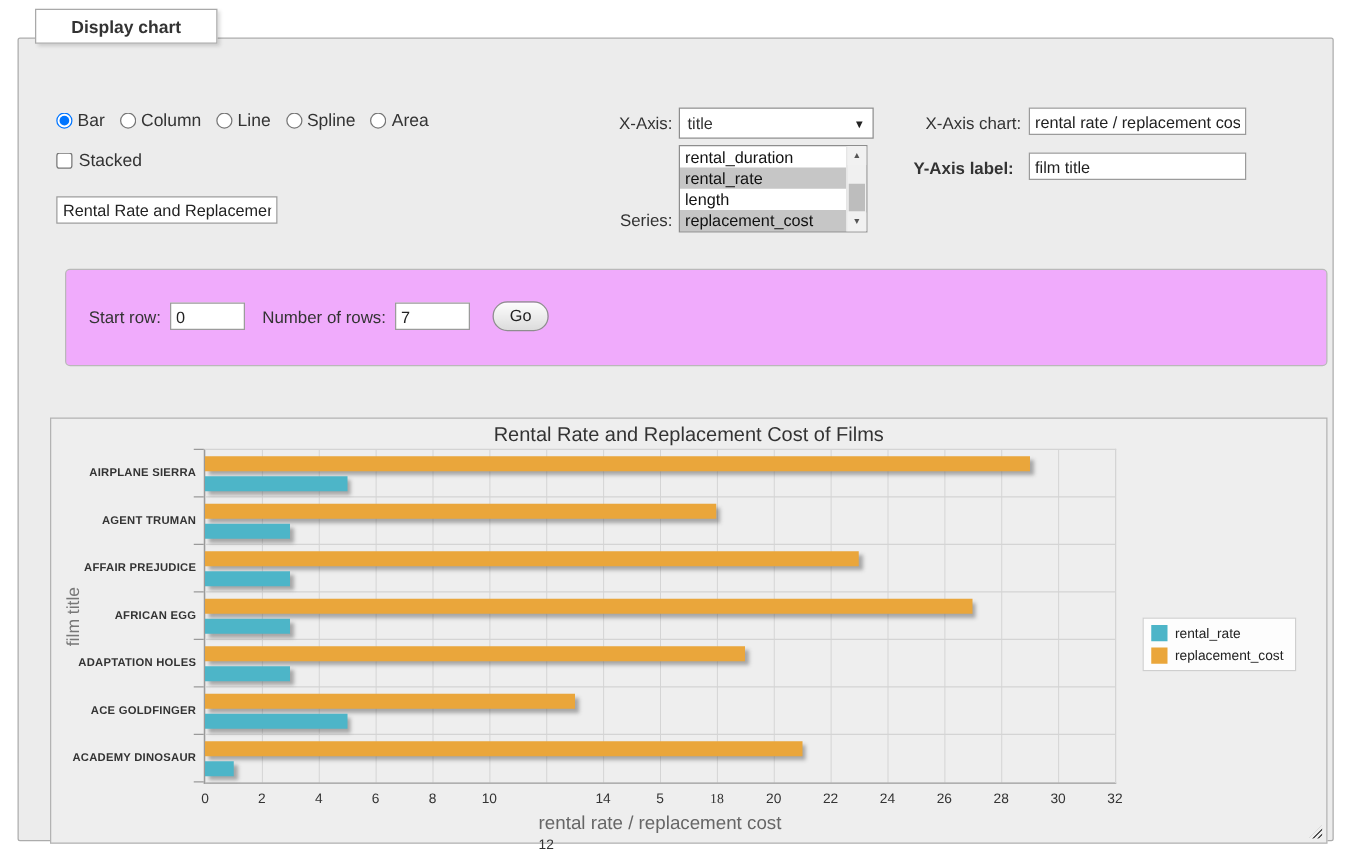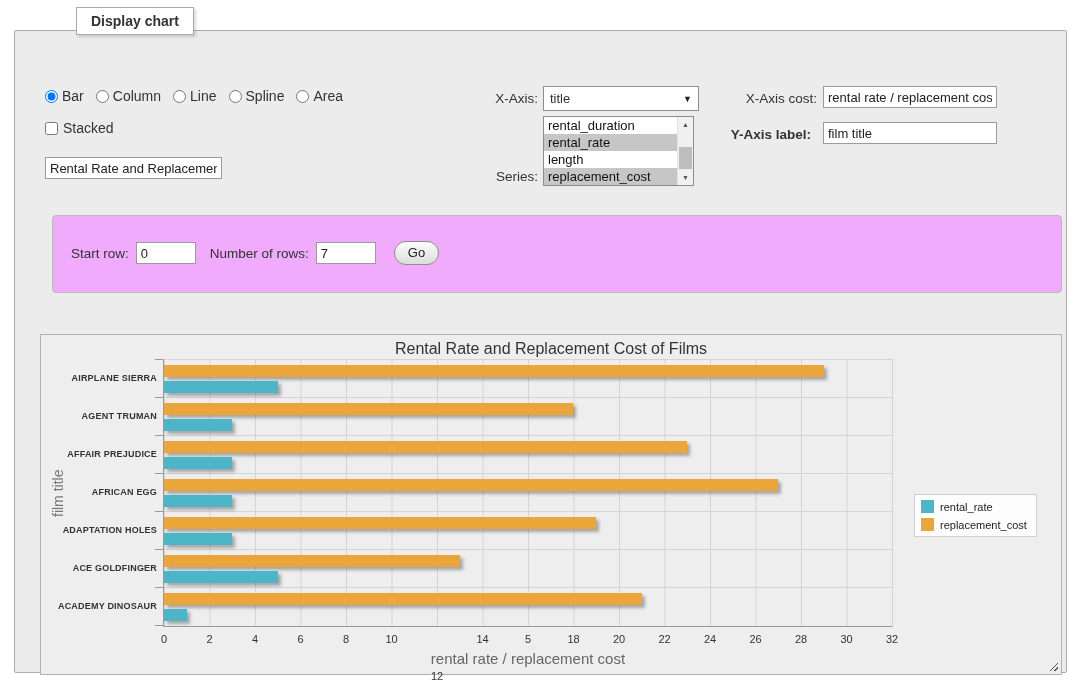--- a/index.html
+++ b/index.html
@@ -4,22 +4,22 @@
 <style>
   * { margin:0; padding:0; box-sizing:border-box; }
   html,body { background:#fff; }
   body { font-family:"Liberation Sans", sans-serif; color:#333; }
   #app { position:relative; width:1081px; height:681px; background:#fff; overflow:hidden; }
 
   
   .fieldset { position:absolute; left:14px; top:30px; width:1053px; height:643px;
               background:#ECECEC; border:1px solid #ACACAC; border-radius:2px; }
   .legend-box { position:absolute; left:28px; top:7px; background:#fff; border:1px solid #A9A9A9;
-                padding:5px 14px; font-size:14px; font-weight:bold; color:#333;
-                box-shadow:2px 2px 3px rgba(0,0,0,0.15); z-index:5;margin-left:48px; }
+                padding:5px 28px; font-size:14px; font-weight:bold; color:#333;
+                box-shadow:2px 2px 3px rgba(0,0,0,0.15); z-index:5; }
 
   
   .radio-row { position:absolute; left:30px; top:57px; display:flex; align-items:center; gap:12px;
                font-size:14px; }
   .radio-item { display:flex; align-items:center; gap:4px; cursor:default; }
   .checkbox-row { position:absolute; left:30px; top:89px; display:flex; align-items:center; gap:5px; font-size:14px; }
 
   input[type=text] { height:22px; border:1px solid #9B9B9B; background:#fff; font-family:"Liberation Sans",sans-serif;
                      font-size:13px; padding:1px 4px; color:#222; }
   .title-input { position:absolute; left:30px; top:126px; width:177px; white-space:nowrap; overflow:hidden; }
@@ -156,21 +156,21 @@
         </div>
       <div class="series-scrollbar">
         <div class="sb-btn">▲</div>
         <div class="sb-track">
           <div class="sb-thumb"></div>
         </div>
         <div class="sb-btn">▼</div>
       </div>
     </div>
 
-    <div class="form-label lab-xlabel">X-Axis cost:</div>
+    <div class="form-label lab-xlabel">X-Axis chart:</div>
     <input type="text" class="xlabel-input" value="rental rate / replacement cost" style="">
 
     <div class="form-label lab-ylabel">Y-Axis label:</div>
     <input type="text" class="ylabel-input" value="film title" style="">
 
     <div class="rows-panel">
       <div class="rows-inner">
         <span>Start row:</span>
         <input type="text" value="0" style="">
         <span class="rows-gap"></span>
@@ -225,21 +225,21 @@
       <div class="xticks">
           <div class="xtick-label" style="left: 0%;">0</div>
           <div class="xtick-label" style="left: 6.25%;">2</div>
           <div class="xtick-label" style="left: 12.5%;">4</div>
           <div class="xtick-label" style="left: 18.75%;">6</div>
           <div class="xtick-label" style="left: 25%;">8</div>
           <div class="xtick-label" style="left: 31.25%;">10</div>
           <div class="xtick-label" style="left: 37.5%; margin-top: 37px;">12</div>
           <div class="xtick-label" style="left: 43.75%;">14</div>
           <div class="xtick-label" style="left: 50%;">5</div>
-          <div class="xtick-label" style="left: 56.25%;">18</div>
+          <div class="xtick-label" style="left: 56.25%; font-family: Liberation Serif, serif;">18</div>
           <div class="xtick-label" style="left: 62.5%;">20</div>
           <div class="xtick-label" style="left: 68.75%;">22</div>
           <div class="xtick-label" style="left: 75%;">24</div>
           <div class="xtick-label" style="left: 81.25%;">26</div>
           <div class="xtick-label" style="left: 87.5%;">28</div>
           <div class="xtick-label" style="left: 93.75%; text-align: right;">30</div>
           <div class="xtick-label" style="left: 100%;">32</div>
         </div>
       <div class="x-axis-title">rental rate / replacement cost</div>
       <div class="chart-legend">

